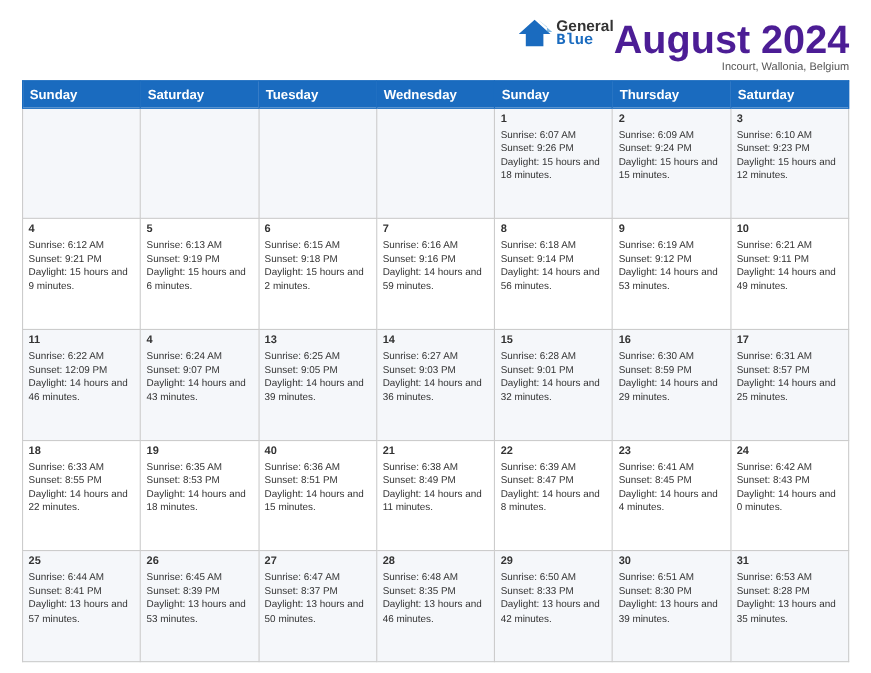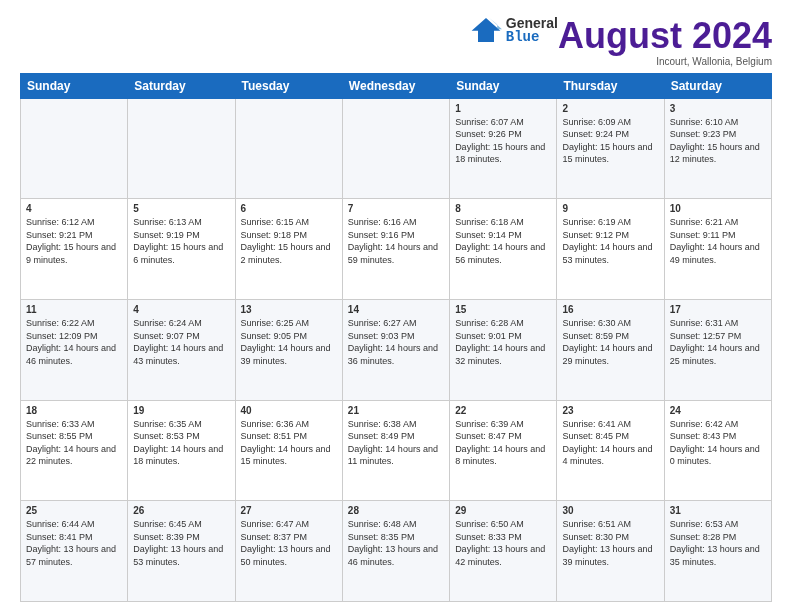--- a/index.html
+++ b/index.html
@@ -257,21 +257,21 @@
           <td>
             <span class="day-num">16</span>
             <div class="day-info">Sunrise: 6:30 AM
 Sunset: 8:59 PM
 Daylight: 14 hours
 and 29 minutes.</div>
           </td>
           <td>
             <span class="day-num">17</span>
             <div class="day-info">Sunrise: 6:31 AM
-Sunset: 12:57 PM
+Sunset: 8:57 PM
 Daylight: 14 hours
 and 25 minutes.</div>
           </td>
         </tr>
         <tr>
           <td>
             <span class="day-num">18</span>
             <div class="day-info">Sunrise: 6:33 AM
 Sunset: 8:55 PM
 Daylight: 14 hours

